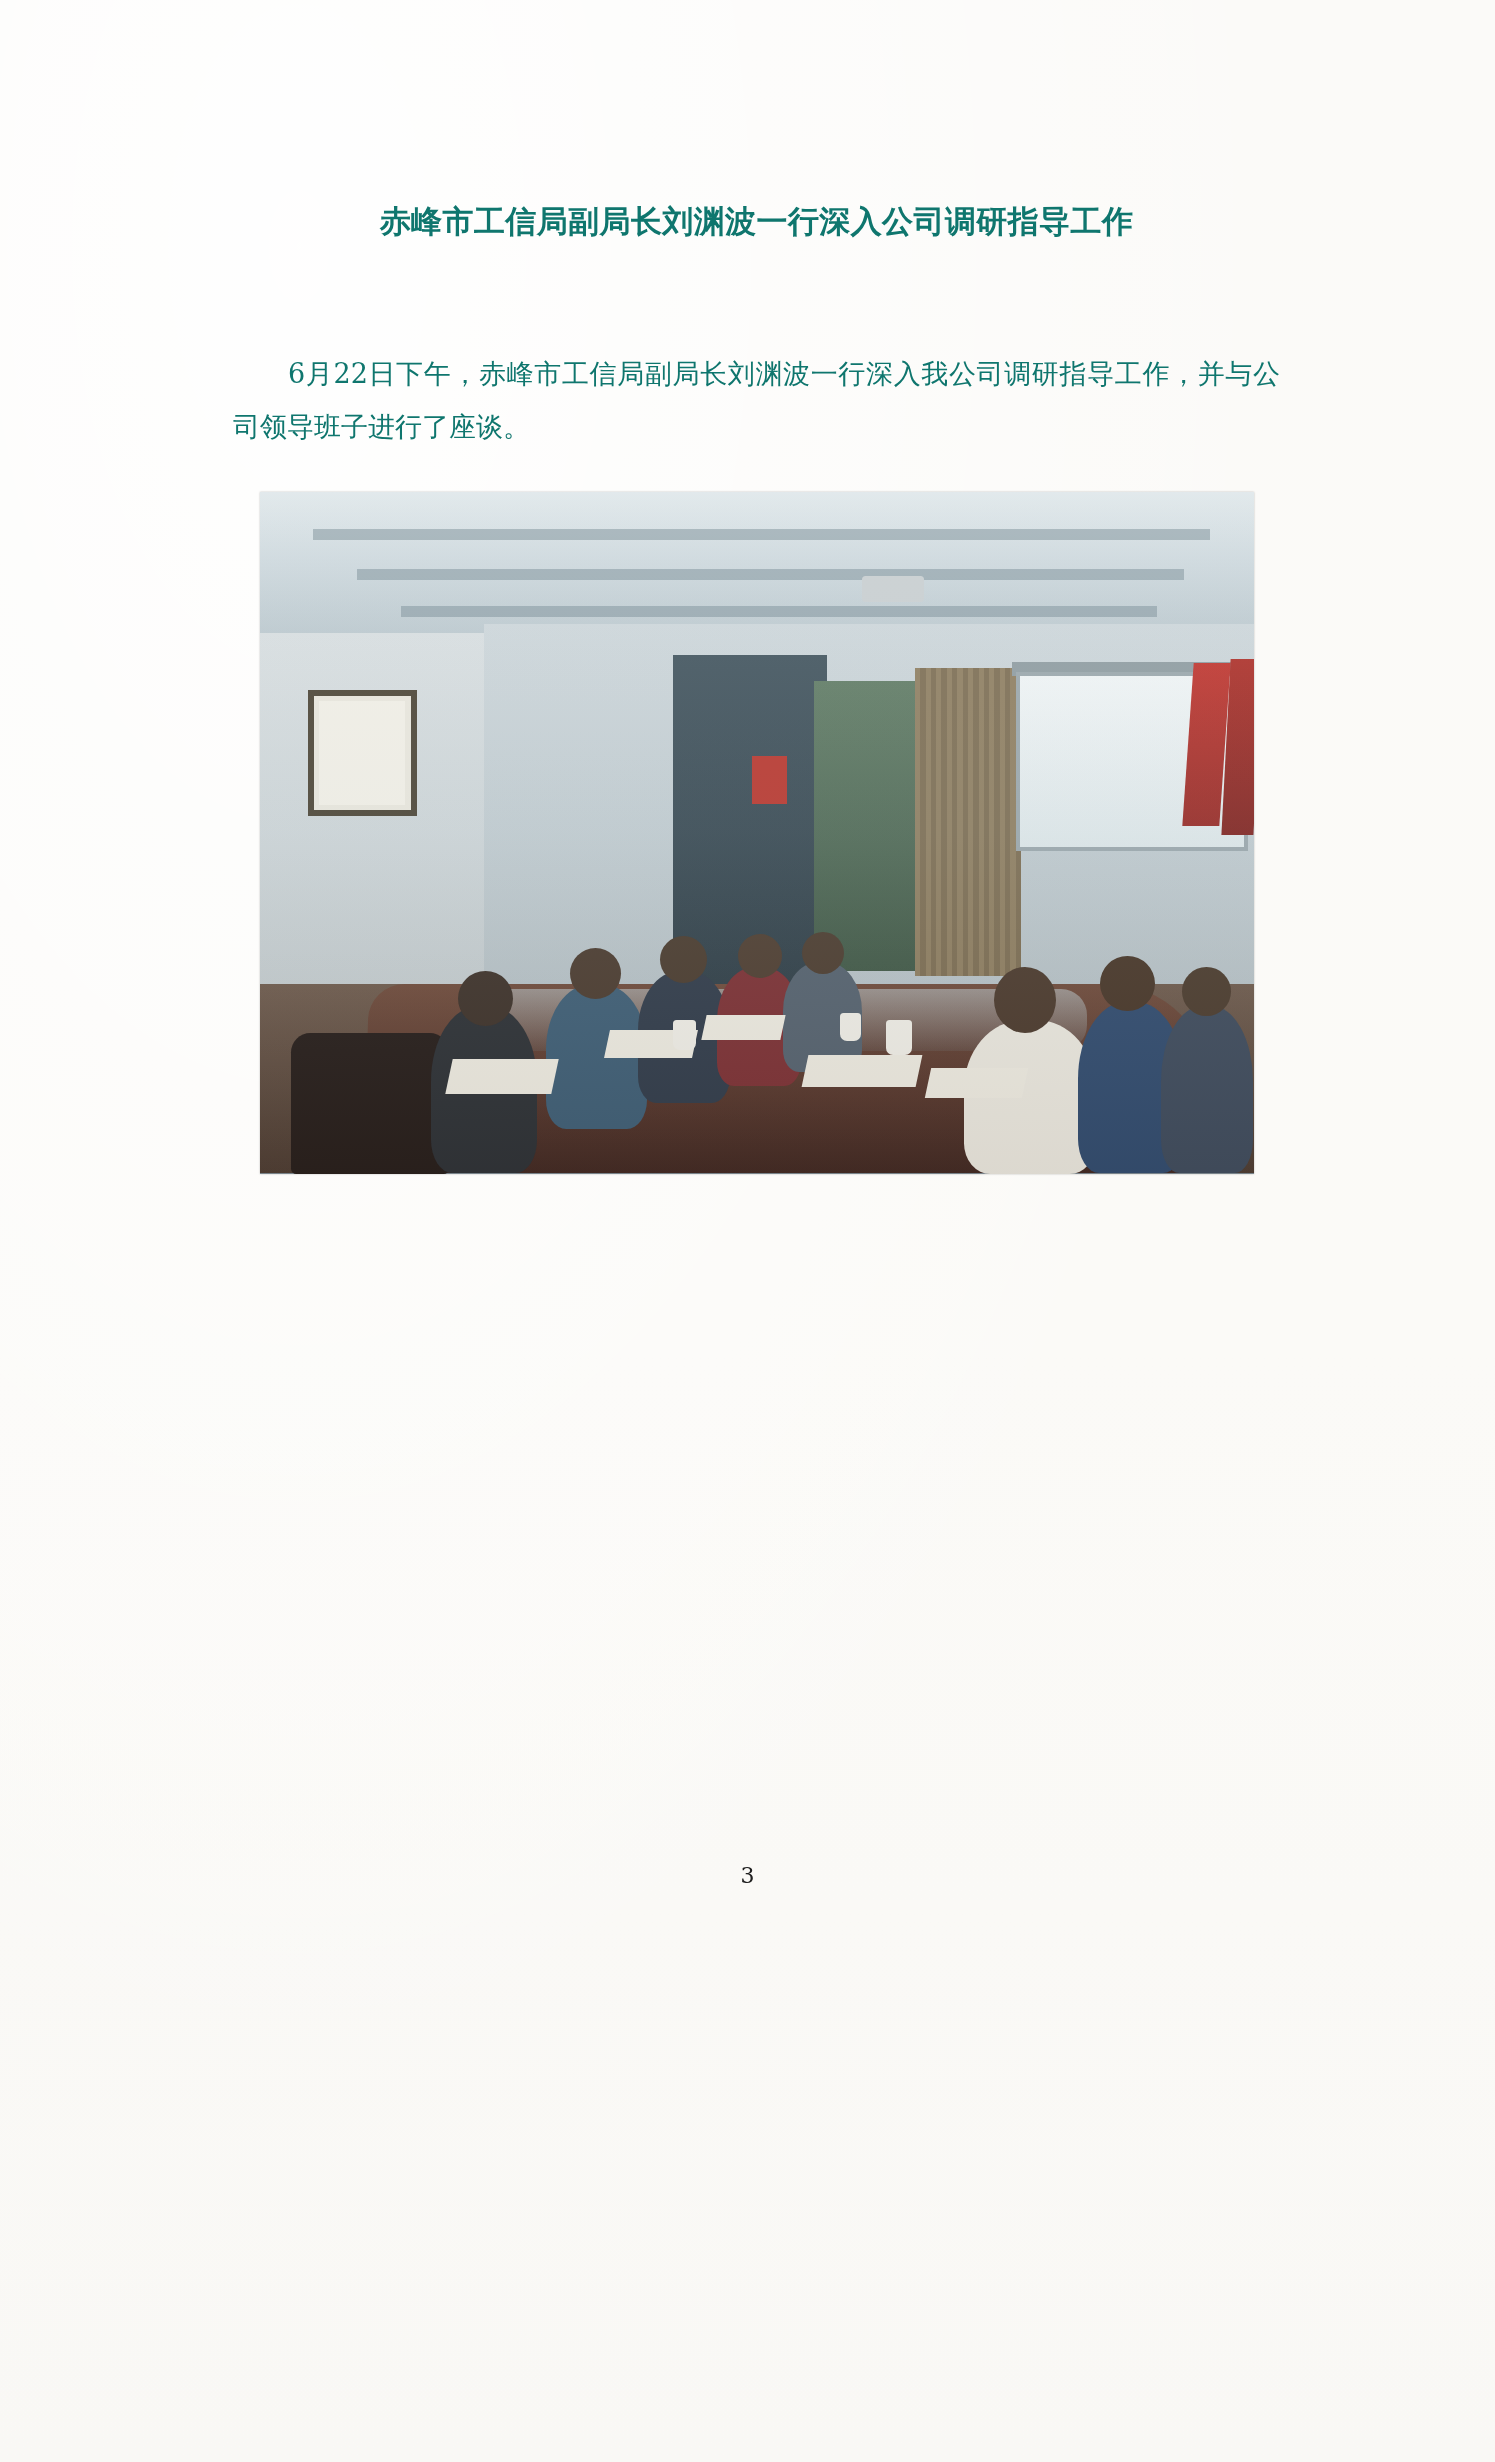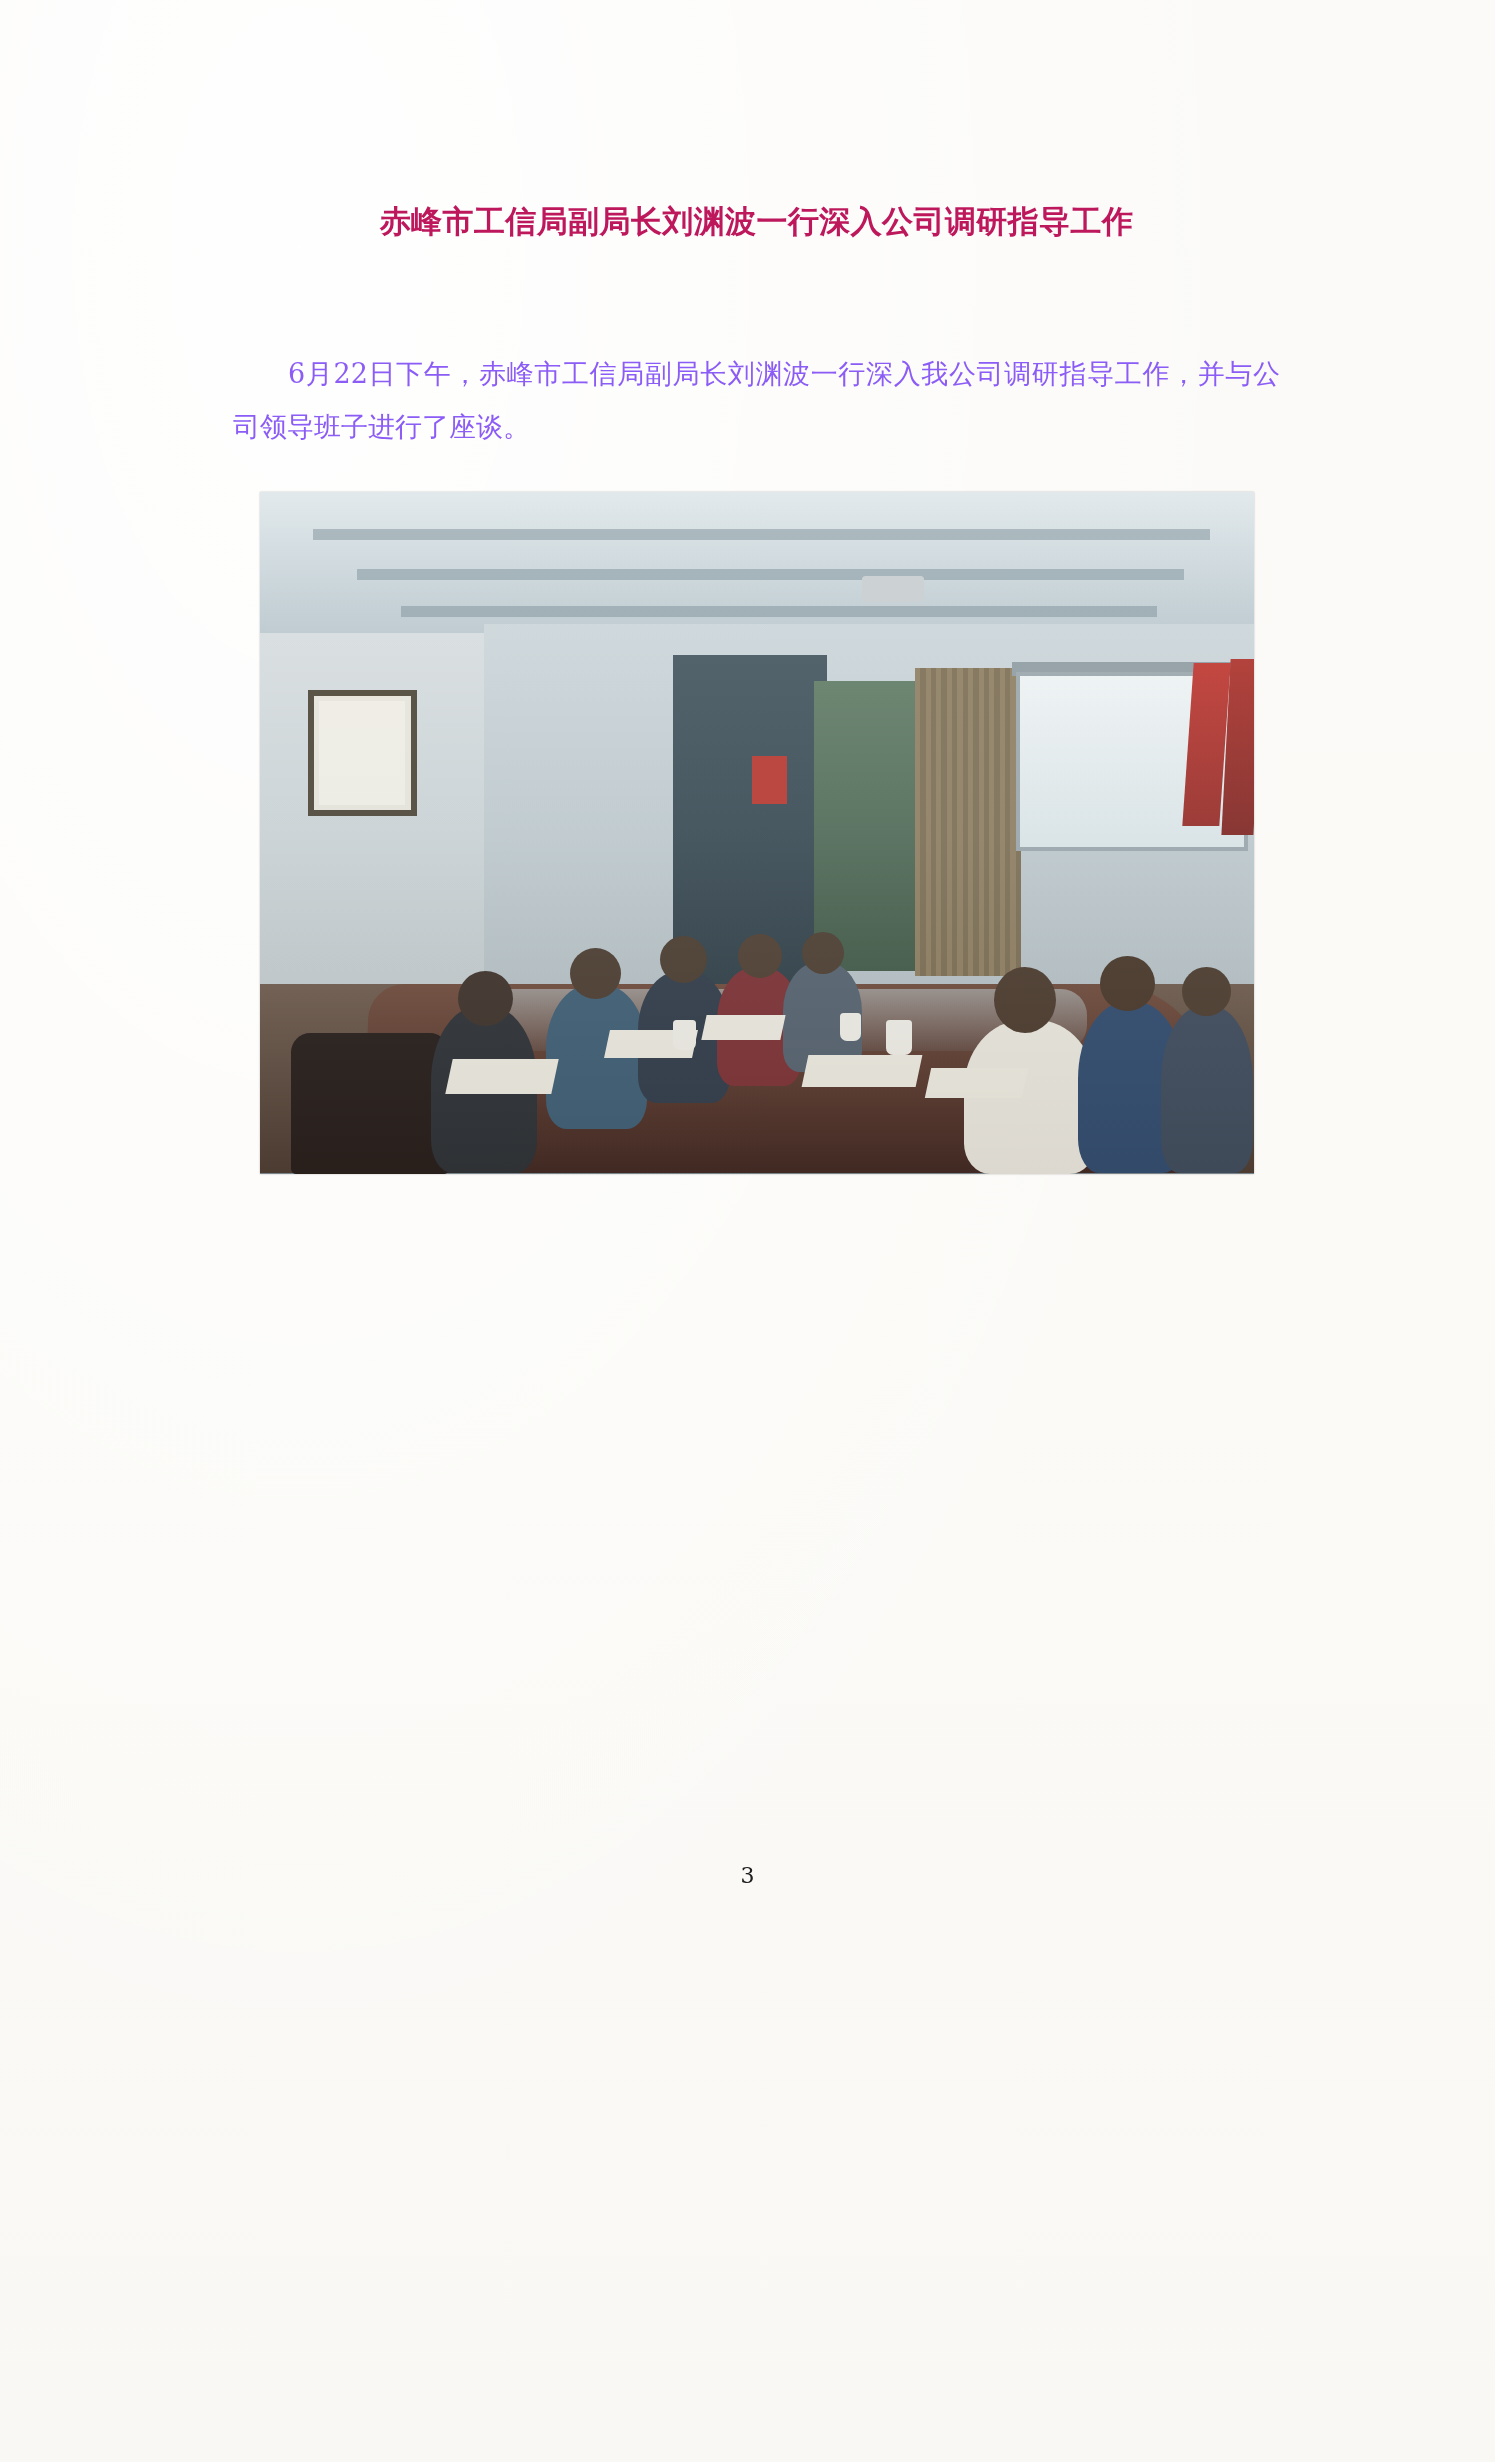--- a/index.html
+++ b/index.html
@@ -39,29 +39,29 @@
     width: 1047px;
   }
   .doc-title {
     margin: 0;
     padding-top: 201px;
     text-align: center;
     font-size: 31px;
     font-weight: bold;
     letter-spacing: 0.4px;
     font-family: "DejaVu Serif", "Liberation Serif", serif;
-    color: #be185d;
+    color: #0f766e;
   }
   .para {
     margin: 0;
     font-size: 27px;
     line-height: 53px;
     text-indent: 55px;
     text-align: justify;
-    color: #8b5cf6;
+    color: #0f766e;
     font-family: "DejaVu Serif", "Liberation Serif", serif;
   }
   .para-lead {
     margin-top: 104px;
   }
   .para-body {
     margin-top: 24.6px;
   }
   .photo-wrap {
     margin-top: 39px;

